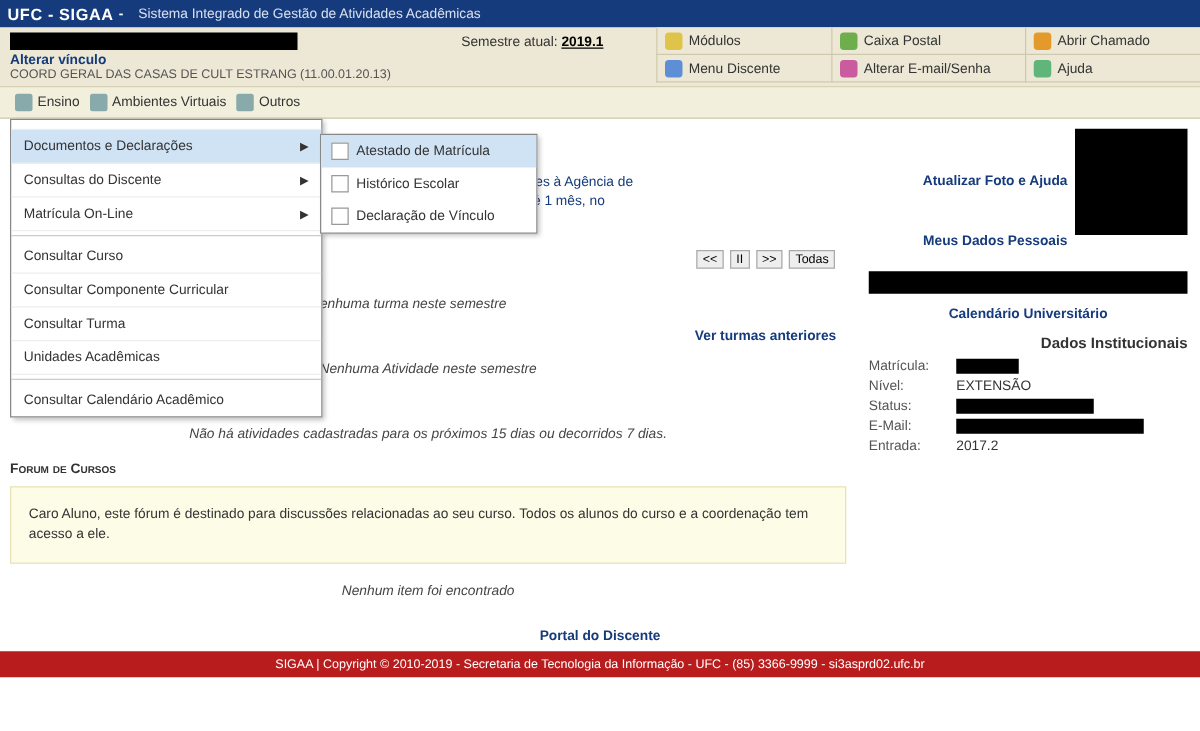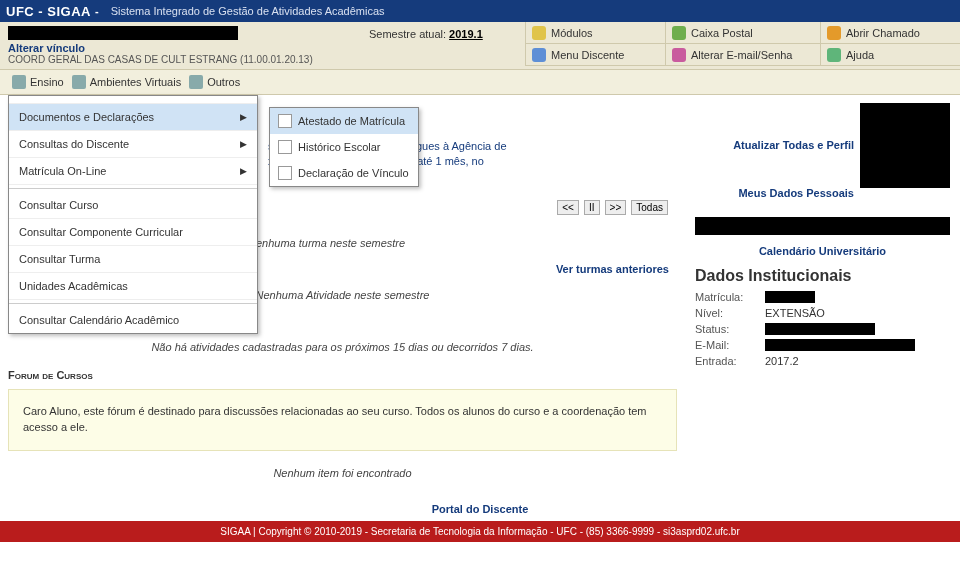--- a/index.html
+++ b/index.html
@@ -35,21 +35,21 @@
 .main { flex:1; padding: 4px 8px 8px 8px; position:relative; }
 .side { width:275px; padding: 8px 10px; }
 
 
 .dropdown { position:absolute; top:0; left:8px; background:#fff; border:1px solid #888; width:250px; box-shadow: 2px 2px 4px rgba(0,0,0,0.25); z-index:10; }
 .dropdown .di { padding:7px 10px; border-bottom:1px solid #eee; display:flex; justify-content:space-between; align-items:center; cursor:pointer; }
 .dropdown .di:last-child{border-bottom:none;}
 .dropdown .di.active { background:#d0e3f5; }
 .dropdown .arrow { font-size:9px; color:#333; }
 .dropdown .hr { border-top:1px solid #ccc; margin:3px 0; height:0; padding:0; }
-.submenu { position:absolute; top:0; left:256px; width:150px; background:#fff; border:1px solid #888; box-shadow:2px 2px 4px rgba(0,0,0,0.25); z-index:11;margin-left:13px; }
+.submenu { position:absolute; top:0; left:256px; width:174px; background:#fff; border:1px solid #888; box-shadow:2px 2px 4px rgba(0,0,0,0.25); z-index:11; }
 .submenu .si { padding:6px 8px; display:flex; align-items:center; gap:6px; cursor:pointer; }
 .submenu .si.active { background:#d0e3f5; }
 .sic { width:14px; height:14px; border:1px solid #999; background:#fff; display:inline-block; }
 
 
 .snippet { font-size:11px; color:#153b7c; margin-left:260px; margin-top:40px; line-height:1.4; }
 .pager { margin-left:260px; margin-top:30px; text-align:right; padding-right:8px; }
 .pager button { font-size:10px; border:1px solid #aaa; background:#eee; padding:1px 4px; margin:0 1px; cursor:pointer; }
 
 .sect-title { color:#333; font-size:11px; padding:6px 0 2px 0; font-variant: small-caps; }
@@ -60,21 +60,21 @@
 .forumbox { background:#fdfde7; border:1px solid #e6e3b8; padding:14px; margin:6px 0; font-size:11px; line-height:1.45; }
 
 
 .side .toprow { display:flex; gap:6px; margin-bottom:10px; }
 .side .toprow .txt { flex:1; text-align:right; }
 .side .toprow a { font-weight:bold; color:#153b7c; display:block; margin-bottom:8px; }
 .side .photo { width:90px; height:85px; background:#000; }
 .side .blackbar { height:18px; background:#000; margin:4px 0 10px 0; }
 .side .centerlink { text-align:center; margin:6px 0 10px 0; }
 .side .centerlink a { color:#153b7c; font-weight:bold; }
-.side h3 { text-align:left; color:#333; font-size:16px; font-weight:bold; margin-bottom:6px; }
+.side h3 { text-align:right; color:#333; font-size:12px; font-weight:bold; margin-bottom:6px; }
 .side .kv { display:grid; grid-template-columns:70px 1fr; row-gap:4px; font-size:11px; }
 .side .kv .k { color:#555; }
 .side .kv .v.red { display:inline-block; height:12px; background:#000; }
 
 
 .portal { text-align:center; padding:6px; font-weight:bold; color:#153b7c; }
 .footer { background:#b91c1c; color:#fff; text-align:center; font-size:10px; padding:5px; }
 </style>
 </head>
 <body>
@@ -212,21 +212,21 @@
     <div class="sect-title"><b>Forum de Cursos</b></div>
     <div class="forumbox">
       <span>Caro Aluno, este fórum é destinado para discussões relacionadas ao seu curso. Todos os alunos do curso e a coordenação tem acesso a ele.</span>
     </div>
     <div class="empty">Nenhum item foi encontrado</div>
   </div>
 
   <div class="side">
     <div class="toprow">
       <div class="txt">
-        <a href="#">Atualizar Todas e Perfil</a>
+        <a href="#">Atualizar Foto e Ajuda</a>
         <a href="#">Meus Dados Pessoais</a>
       </div>
       <div class="photo"></div>
     </div>
     <div class="blackbar"></div>
     <div class="centerlink"><a href="#">Calendário Universitário</a></div>
     <h3>Dados Institucionais</h3>
     <div class="kv" id="kv">
         <div class="k">Matrícula:</div>
         <div class="v red" style="width: 50px;"></div>

